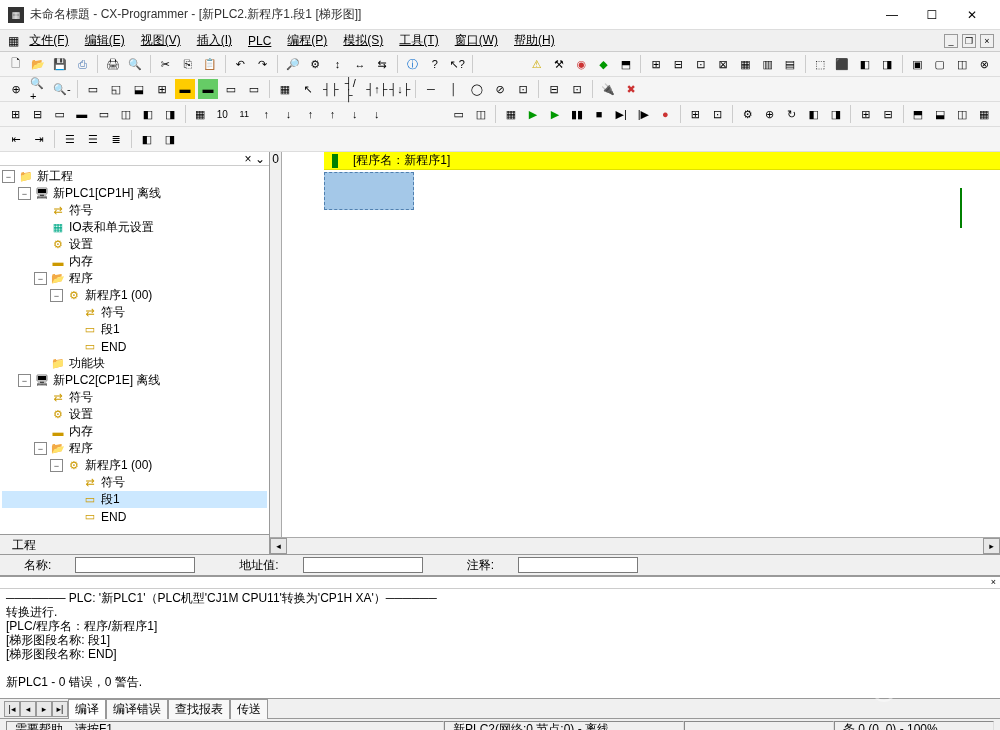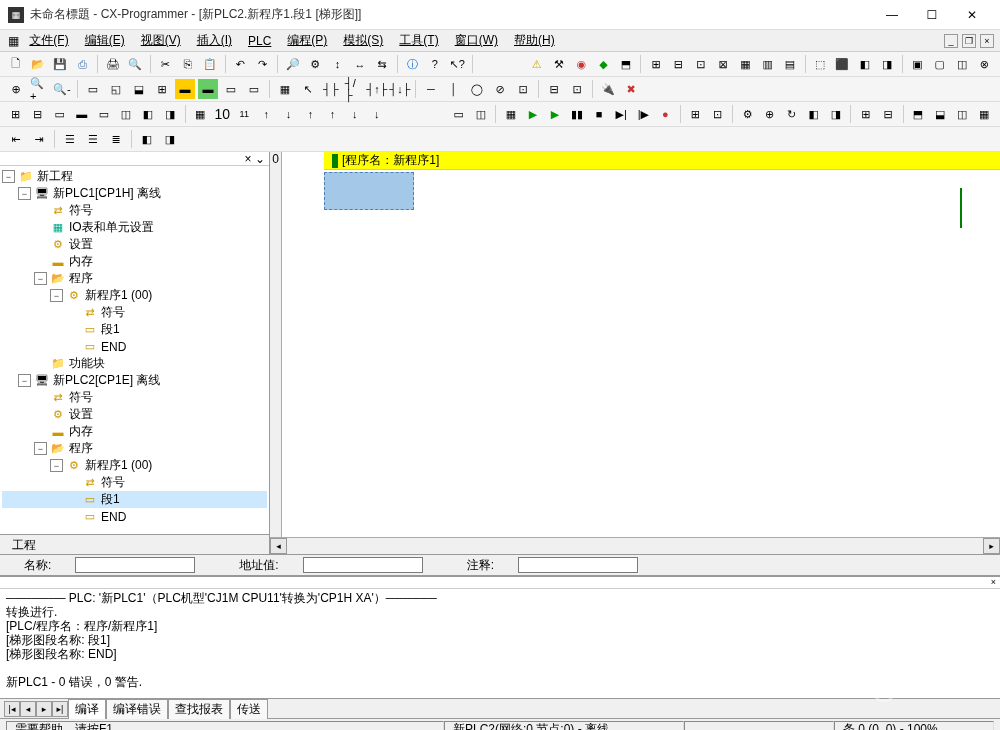--- a/index.html
+++ b/index.html
@@ -27,21 +27,21 @@
 .tree-exp { width: 13px; height: 13px; border: 1px solid #888; display: inline-flex; align-items: center; justify-content: center; font-size: 9px; margin-right: 3px; color: #444; }
 .tree-spacer { display: inline-block; width: 16px; }
 .tree-icon { width: 16px; height: 14px; display: inline-flex; align-items: center; justify-content: center; margin-right: 3px; font-size: 11px; }
 .tree-node.selected { background: #cce8ff; }
 .tree-tab { height: 20px; border-top: 1px solid #999; background: #f0f0f0; padding: 2px 12px; }
 
 .ladder-panel { flex: 1; display: flex; flex-direction: column; background: #fff; }
 .ladder-zero { width: 12px; text-align: center; background: #f0f0f0; border-right: 1px solid #aaa; font-size: 11px; }
 .ladder-row { display: flex; }
 .ladder-content { flex: 1; position: relative; }
-.yellow-band { background: #ffff00; padding: 2px 8px; border-bottom: 1px solid #e0e000; height: 18px; display: flex; align-items: center; }
+.yellow-band { background: #ffff00; padding: 2px 8px; border-bottom: 1px solid #e0e000; height: 18px; display: flex; align-items: center; gap: 11px; }
 .yellow-band .green-bar { width: 6px; height: 14px; background: #008000; margin-right: 4px; }
 .blue-cell { background: #a4c8e8; width: 90px; height: 38px; border: 1px dashed #5080b0; margin-top: 2px; margin-left: 42px; }
 .ladder-hscroll { height: 17px; background: #f0f0f0; border-top: 1px solid #aaa; display: flex; }
 .ladder-hscroll .arrow { width: 17px; border: 1px solid #999; display: flex; align-items: center; justify-content: center; cursor: pointer; background: #e8e8e8; font-size: 9px; }
 .ladder-hscroll .track { flex: 1; background: #f0f0f0; }
 
 .fields-row { height: 22px; background: #f0f0f0; border-top: 1px solid #999; border-bottom: 1px solid #999; display: flex; align-items: center; padding: 0 4px; gap: 24px; }
 .fields-row label { margin-left: 20px; }
 .fields-row input { height: 16px; width: 120px; border: 1px solid #7a7a7a; font-size: 11px; padding: 0 2px; }
 
@@ -189,21 +189,21 @@
   <div class="tbtn">⊞</div>
   <div class="tbtn">⊟</div>
   <div class="tbtn">▭</div>
   <div class="tbtn">▬</div>
   <div class="tbtn">▭</div>
   <div class="tbtn">◫</div>
   <div class="tbtn">◧</div>
   <div class="tbtn">◨</div>
   <div class="tsep"></div>
   <div class="tbtn">▦</div>
-  <div class="tbtn" style="font-size:14px">10</div>
+  <div class="tbtn" style="font-size:10px">10</div>
   <div class="tbtn" style="font-size:9px">11</div>
   <div class="tbtn">↑</div>
   <div class="tbtn">↓</div>
   <div class="tbtn">↑</div>
   <div class="tbtn">↑</div>
   <div class="tbtn">↓</div>
   <div class="tbtn">↓</div>
   <div style="width:60px"></div>
   <div class="tbtn">▭</div>
   <div class="tbtn">◫</div>

